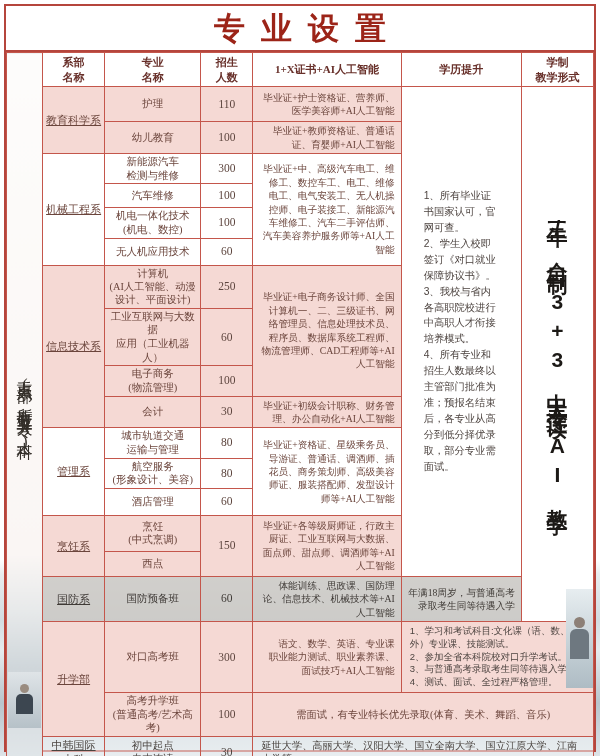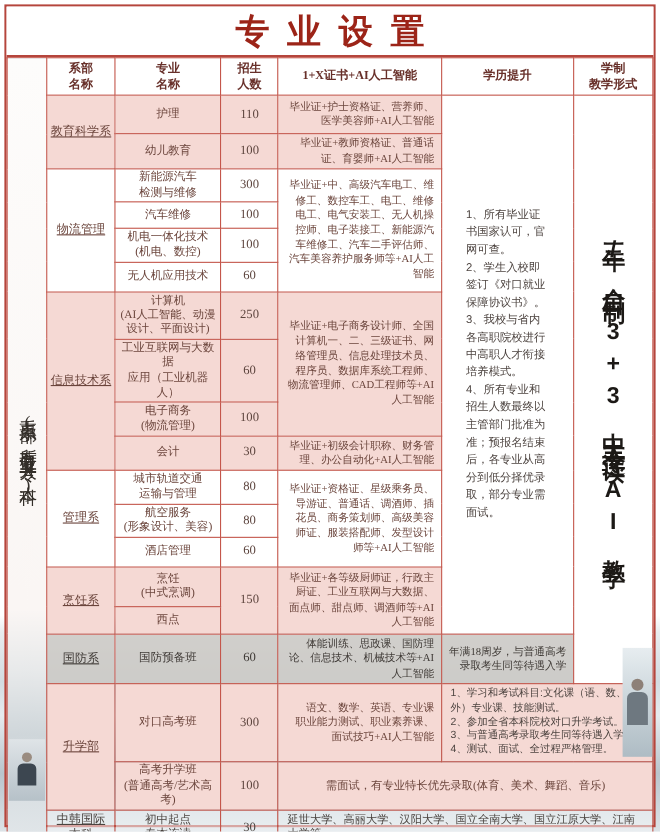--- a/index.html
+++ b/index.html
@@ -177,21 +177,21 @@
           <div class="v-right">三年/全日制　3+3中大专连读　AI教学</div>
         </td>
       </tr>
       <tr style="height:32px">
         <td class="pre pink">幼儿教育</td>
         <td class="quota pink">100</td>
         <td class="cert pink">毕业证+教师资格证、普通话证、育婴师+AI人工智能</td>
       </tr>
 
       <tr style="height:27px">
-        <td class="dept white" rowspan="4">物流管理</td>
+        <td class="dept white" rowspan="4">机械工程系</td>
         <td class="pre white">新能源汽车
 检测与维修</td>
         <td class="quota white">300</td>
         <td class="cert white" rowspan="4">毕业证+中、高级汽车电工、维修工、数控车工、电工、维修电工、电气安装工、无人机操控师、电子装接工、新能源汽车维修工、汽车二手评估师、汽车美容养护服务师等+AI人工智能</td>
       </tr>
       <tr style="height:24px">
         <td class="pre white">汽车维修</td>
         <td class="quota white">100</td>
       </tr>
       <tr style="height:26px">

